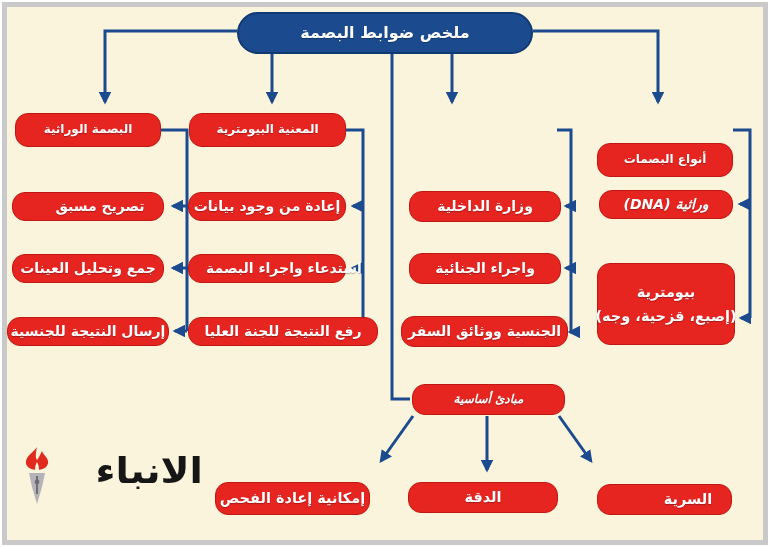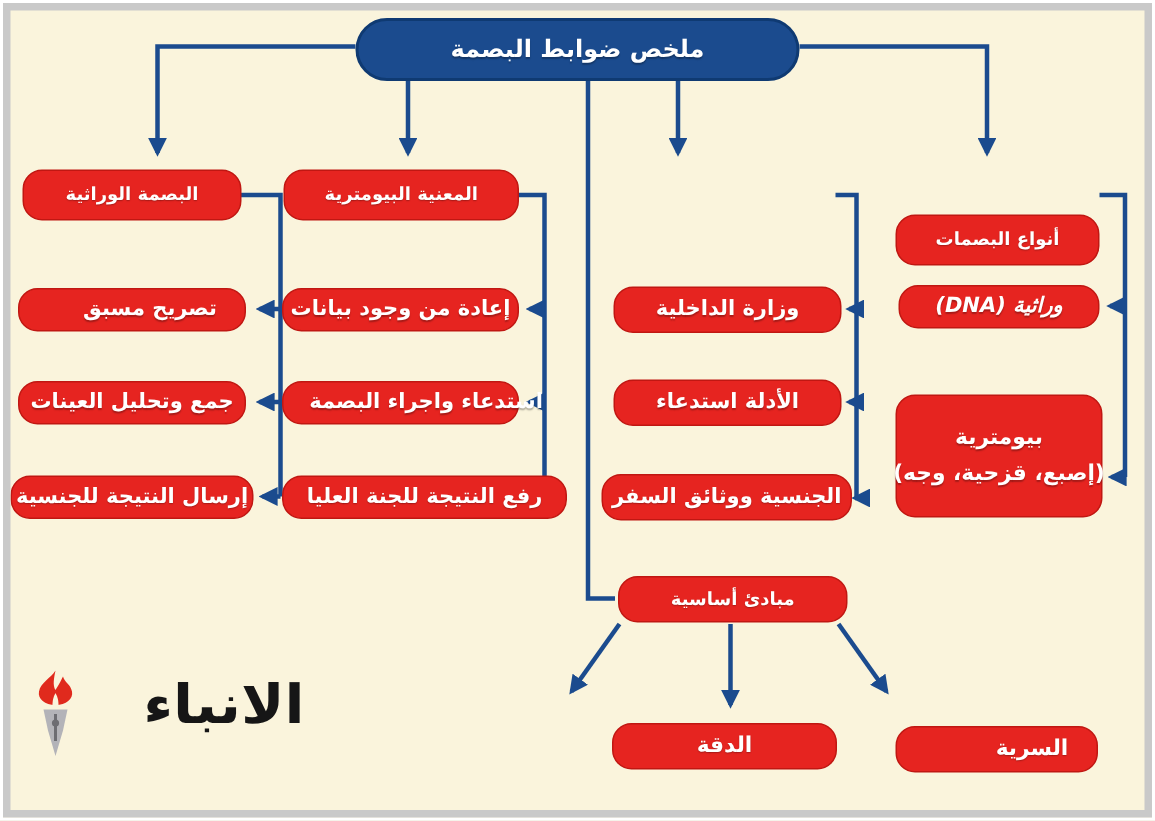--- a/index.html
+++ b/index.html
@@ -87,30 +87,31 @@
 
     <div class="box red itm" style="left:5px;top:185px;width:152px;height:29px;padding-left:24px;">تصريح مسبق</div>
     <div class="box red itm" style="left:0px;top:310px;width:162px;height:29px;">إرسال النتيجة للجنسية</div>
     <div class="box red itm" style="left:5px;top:247px;width:152px;height:29px;">جمع وتحليل العينات</div>
 
     <div class="box red itm" style="left:181px;top:185px;width:158px;height:29px;">إعادة من وجود بيانات</div>
     <div class="box red itm" style="left:181px;top:247px;width:158px;height:29px;padding-left:34px;">استدعاء واجراء البصمة</div>
     <div class="box red itm" style="left:181px;top:310px;width:190px;height:29px;">رفع النتيجة للجنة العليا</div>
 
     <div class="box red itm" style="left:402px;top:184px;width:152px;height:31px;">وزارة الداخلية</div>
-    <div class="box red itm" style="left:402px;top:246px;width:152px;height:31px;">الأدلة استدعاء</div>
+    <div class="box red itm" style="left:402px;top:246px;width:152px;height:31px;">واجراء الجنائية</div>
     <div class="box red itm" style="left:394px;top:309px;width:167px;height:31px;">الجنسية ووثائق السفر</div>
 
     <div class="box red itm" style="left:592px;top:183px;width:134px;height:29px;font-style:italic;">وراثية (DNA)</div>
     <div class="box red itm2" style="left:590px;top:256px;width:138px;height:82px;">
       <span>بيومترية</span>
       <span>(إصبع، قزحية، وجه)</span>
     </div>
 
-    <div class="box red hdr" style="left:405px;top:377px;width:153px;height:31px;">مبادئ أساسية</div>
+    <div class="box red hdr" style="left:405px;top:377px;width:153px;height:31px;font-style:italic;">مبادئ أساسية</div>
+    <div class="box red principle" style="left:208px;top:475px;width:155px;height:33px;">إمكانية إعادة الفحص</div>
     <div class="box red principle" style="left:401px;top:475px;width:150px;height:31px;">الدقة</div>
     <div class="box red principle" style="left:590px;top:477px;width:135px;height:31px;padding-left:47px;">السرية</div>
 
     <div class="logo">
       <svg class="logo-icon" width="28" height="60" viewBox="0 0 28 60">
         <path d="M14 0 C11 5 4 8 3 14 C2 19 7 23 14 23 C21 23 26 19 25 14 C24 9 20 8 19 4 C17 8 16 10 14 13 C12 10 13 5 14 0 Z" fill="var(--flame-red)"></path>
         <path d="M12 23 C12 19 13 17 14 15 C15 17 16 19 16 23 Z" fill="var(--cream)"></path>
         <path d="M6 26 H22 L19 40 L14 57 L9 40 Z" fill="var(--nib-gray)"></path>
         <path d="M14 29 V47" stroke="#6d6d72" stroke-width="2" fill="none"></path>
         <circle cx="14" cy="35" r="2.4" fill="#6d6d72"></circle>

